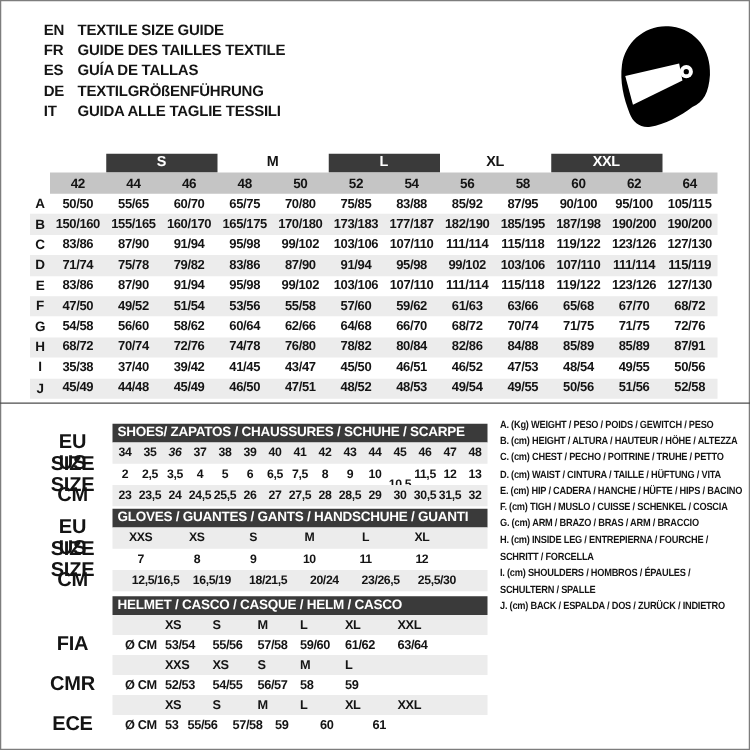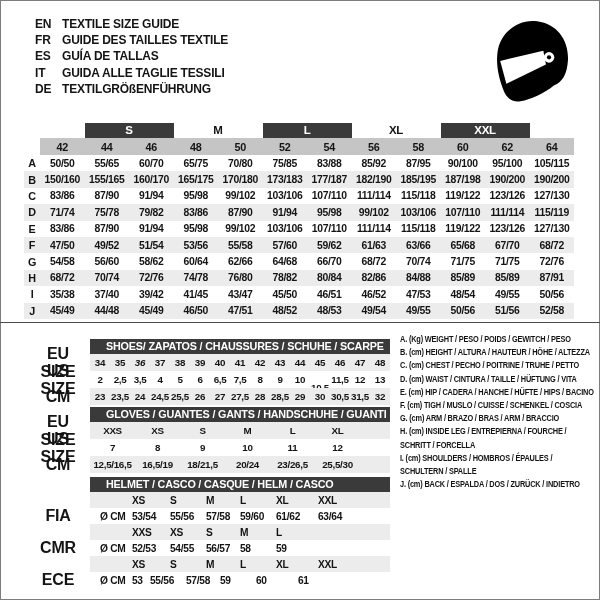--- a/index.html
+++ b/index.html
@@ -27,21 +27,21 @@
   .group-filled { background:#3a3a3a; color:#ffffff; }
   .mt-sizes-outer { height:17px; display:grid; grid-template-columns:16px repeat(12,44.5px); }
   .mt-sizes-band { grid-column:2/14; background:#c5c5c5; display:grid; grid-template-columns:repeat(12,44.5px); align-items:center; font-size:10.8px; letter-spacing:-0.3px; }
   .mt-cell { text-align:center; white-space:nowrap; }
   .mt-label { text-align:center; font-size:10.8px; }
 
   .divider { position:absolute; left:0; top:322px; width:600px; height:1px; background:#4d4d4d; }
 
   
   .sub-table { position:absolute; left:90px; width:300px; }
-  .sub-title { height:15px; background:#3a3a3a; color:#ffffff; font-size:10.8px; line-height:15px; padding-left:16px; letter-spacing:-0.2px; white-space:nowrap; }
+  .sub-title { height:15px; background:#3a3a3a; color:#ffffff; font-size:10.8px; line-height:15px; padding-left:4px; letter-spacing:-0.2px; white-space:nowrap; }
   .sub-row { position:relative; display:flex; height:17px; align-items:center; font-size:9.8px; letter-spacing:-0.3px; }
   .sub-row.shaded { background:#ececec; }
   .sub-row .row-label { position:absolute; left:-60px; width:56px; text-align:center; font-size:16px; letter-spacing:-0.2px; }
   .cell-c { text-align:center; white-space:nowrap; }
   .cell-l { text-align:left; white-space:nowrap; }
   .helmet-table .sub-row { height:16px; font-size:10.2px; }
 
   
   .legend { position:absolute; left:400px; top:333px; width:222px; transform:scaleX(0.88); transform-origin:top left; font-size:8.4px; line-height:13.2px; letter-spacing:-0.2px; }
   .legend-item { }
@@ -58,26 +58,26 @@
     </div>
     <div class="lang-line">
       <div class="lang-code">FR</div>
       <div class="lang-title">GUIDE DES TAILLES TEXTILE</div>
     </div>
     <div class="lang-line">
       <div class="lang-code">ES</div>
       <div class="lang-title">GUÍA DE TALLAS</div>
     </div>
     <div class="lang-line">
+      <div class="lang-code">DE</div>
+      <div class="lang-title">TEXTILGRÖßENFÜHRUNG</div>
+    </div>
+    <div class="lang-line">
       <div class="lang-code">IT</div>
       <div class="lang-title">GUIDA ALLE TAGLIE TESSILI</div>
-    </div>
-    <div class="lang-line">
-      <div class="lang-code">DE</div>
-      <div class="lang-title">TEXTILGRÖßENFÜHRUNG</div>
     </div>
   </div>
 
 <div class="helmet-wrap">
   <svg viewBox="0 0 100 100" width="88" height="96" aria-hidden="true">
     <path d="M57,6 C80,9 93,28 92,50 C91,66 86,75 76,79 C66,87 50,95 38,97
              C29,98.5 22,93 19,85 C13.5,71 10,56 12,41 C15,19 35,3 57,6 Z" fill="#000000"></path>
     <path d="M15,51 L64,39.5 L67,55 L22,77 Z" fill="#ffffff"></path>
     <circle cx="70.5" cy="47" r="6" fill="#ffffff"></circle>
     <circle cx="70.5" cy="47" r="2.4" fill="#000000"></circle>
@@ -338,21 +338,21 @@
         <div class="row-label">US SIZE</div>
         <div class="cell-c" style="width: 45px;">7</div>
         <div class="cell-c" style="width: 45px;">8</div>
         <div class="cell-c" style="width: 45px;">9</div>
         <div class="cell-c" style="width: 45px;">10</div>
         <div class="cell-c" style="width: 45px;">11</div>
         <div class="cell-c" style="width: 45px;">12</div>
       </div>
       <div class="sub-row shaded">
         <div class="row-label">CM</div>
-        <div class="cell-c" style="width: 45px;">12,5/16,5</div>
+        <div class="cell-c" style="width: 45px; padding-left: 12px;">12,5/16,5</div>
         <div class="cell-c" style="width: 45px;">16,5/19</div>
         <div class="cell-c" style="width: 45px;">18/21,5</div>
         <div class="cell-c" style="width: 45px;">20/24</div>
         <div class="cell-c" style="width: 45px;">23/26,5</div>
         <div class="cell-c" style="width: 45px;">25,5/30</div>
       </div>
     </div>
 </div>
 
 <div class="sub-table helmet-table" style="top:477px">

